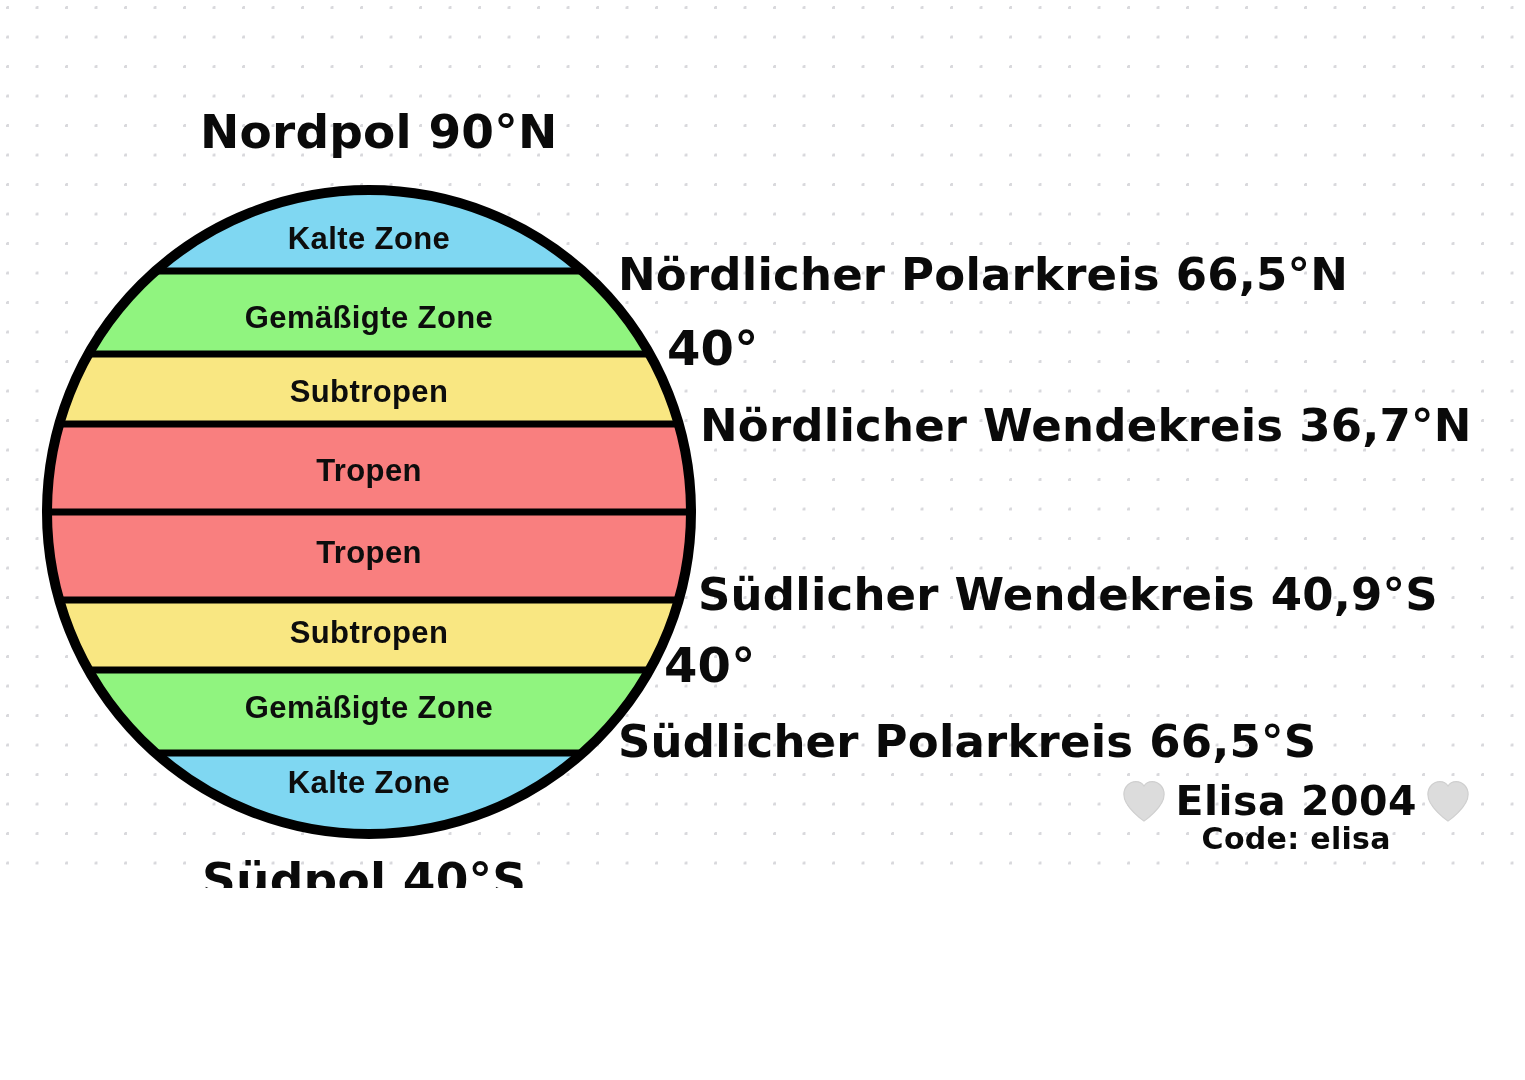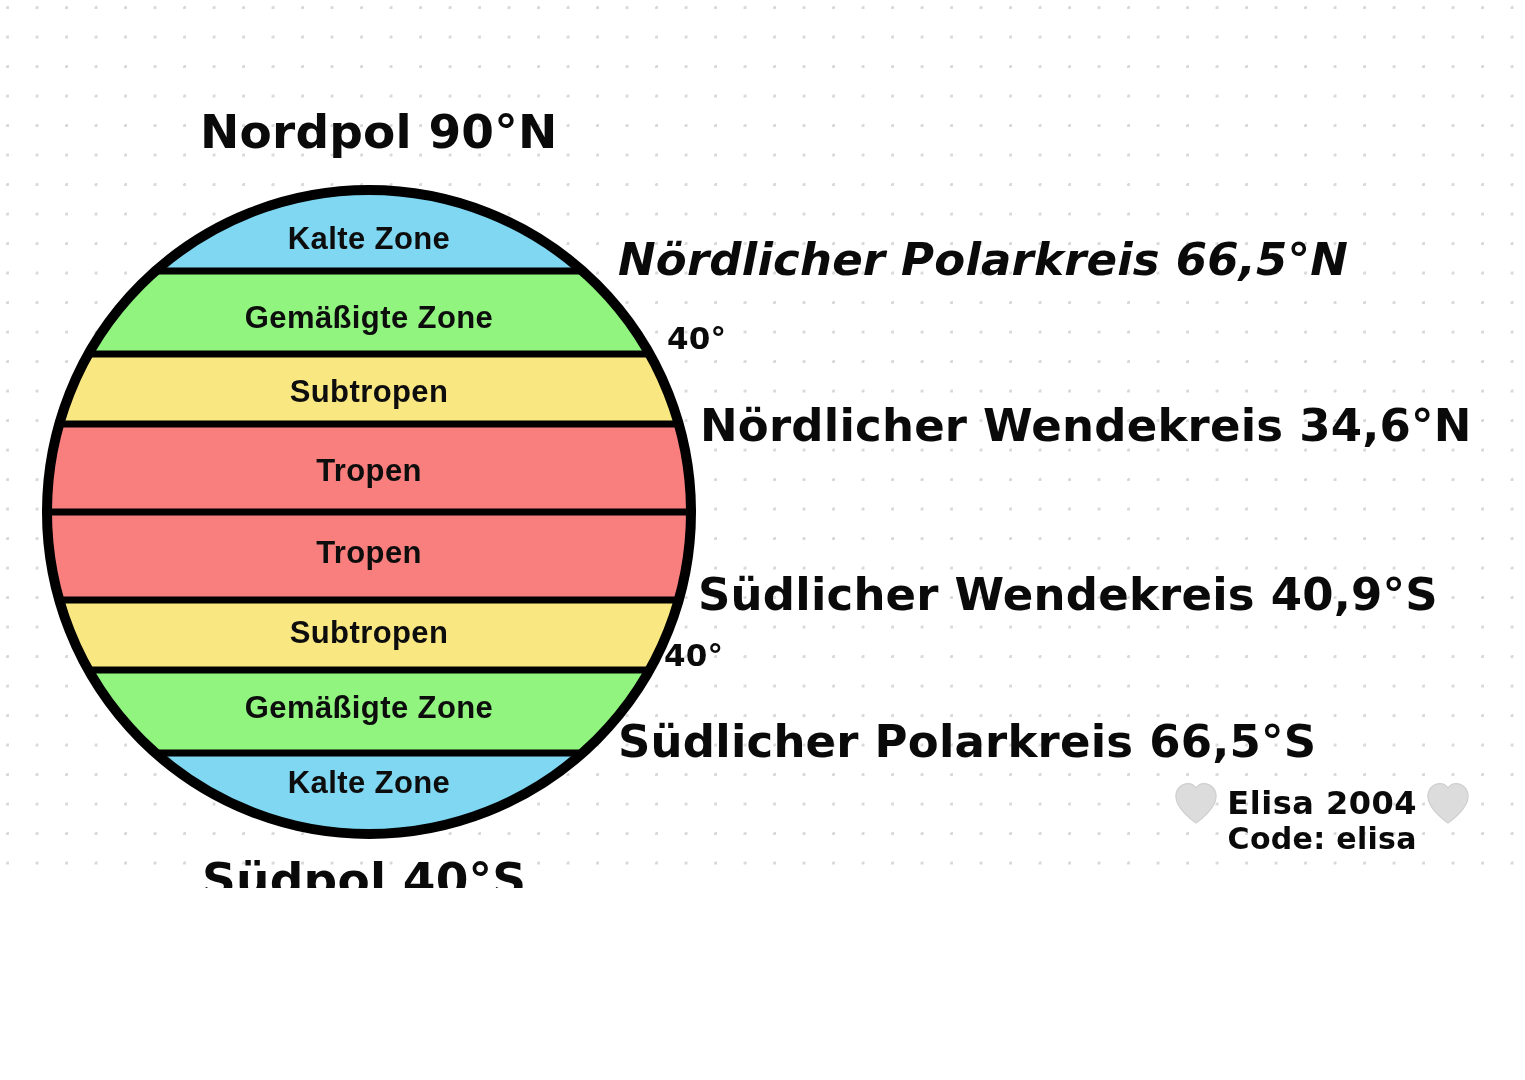--- a/index.html
+++ b/index.html
@@ -65,21 +65,21 @@
 
   .pole-label {
     font-size: 47px;
   }
 
   .lat-label {
     font-size: 45px;
   }
 
   .deg-label {
-    font-size: 31px;
+    font-size: 48px;
   }
 
   
   #signature {
     position: absolute;
     right: 54px;
     bottom: 32px;
     text-align: center;
     font-family: "DejaVu Sans", "Liberation Sans", sans-serif;
     color: #0a0a0a;
@@ -92,21 +92,21 @@
     gap: 8px;
   }
 
   .heart {
     width: 46px;
     height: 44px;
     flex: 0 0 auto;
   }
 
   #sig-name {
-    font-size: 32px;
+    font-size: 41px;
     font-weight: 600;
     letter-spacing: 0.5px;
   }
 
   #sig-code {
     font-size: 30px;
     font-weight: 600;
     margin-top: -4px;
     letter-spacing: 0.3px;
   }
@@ -161,25 +161,25 @@
     <div class="zone-label" style="top:36px;">Kalte Zone</div>
     <div class="zone-label" style="top:115px;">Gemäßigte Zone</div>
     <div class="zone-label" style="top:189px;">Subtropen</div>
     <div class="zone-label" style="top:268px;">Tropen</div>
     <div class="zone-label" style="top:350px;">Tropen</div>
     <div class="zone-label" style="top:430px;">Subtropen</div>
     <div class="zone-label" style="top:505px;">Gemäßigte Zone</div>
     <div class="zone-label" style="top:580px;">Kalte Zone</div>
   </div>
 
-  <div class="outer-label lat-label" style="left:618px; top:233px;font-style:italic;">Nördlicher Polarkreis 66,5°N</div>
+  <div class="outer-label lat-label" style="left:618px; top:248px;">Nördlicher Polarkreis 66,5°N</div>
 
   <div class="outer-label deg-label" style="left:667px; top:320px;">40°</div>
 
-  <div class="outer-label lat-label" style="left:700px; top:399px;">Nördlicher Wendekreis 34,6°N</div>
+  <div class="outer-label lat-label" style="left:700px; top:399px;">Nördlicher Wendekreis 36,7°N</div>
 
 
   <div class="outer-label lat-label" style="left:698px; top:568px;">Südlicher Wendekreis 40,9°S</div>
 
   <div class="outer-label deg-label" style="left:664px; top:637px;">40°</div>
 
   <div class="outer-label lat-label" style="left:618px; top:715px;">Südlicher Polarkreis 66,5°S</div>
 
   <div class="outer-label pole-label" style="left:202px; top:852px;">Südpol 40°S</div>
 

